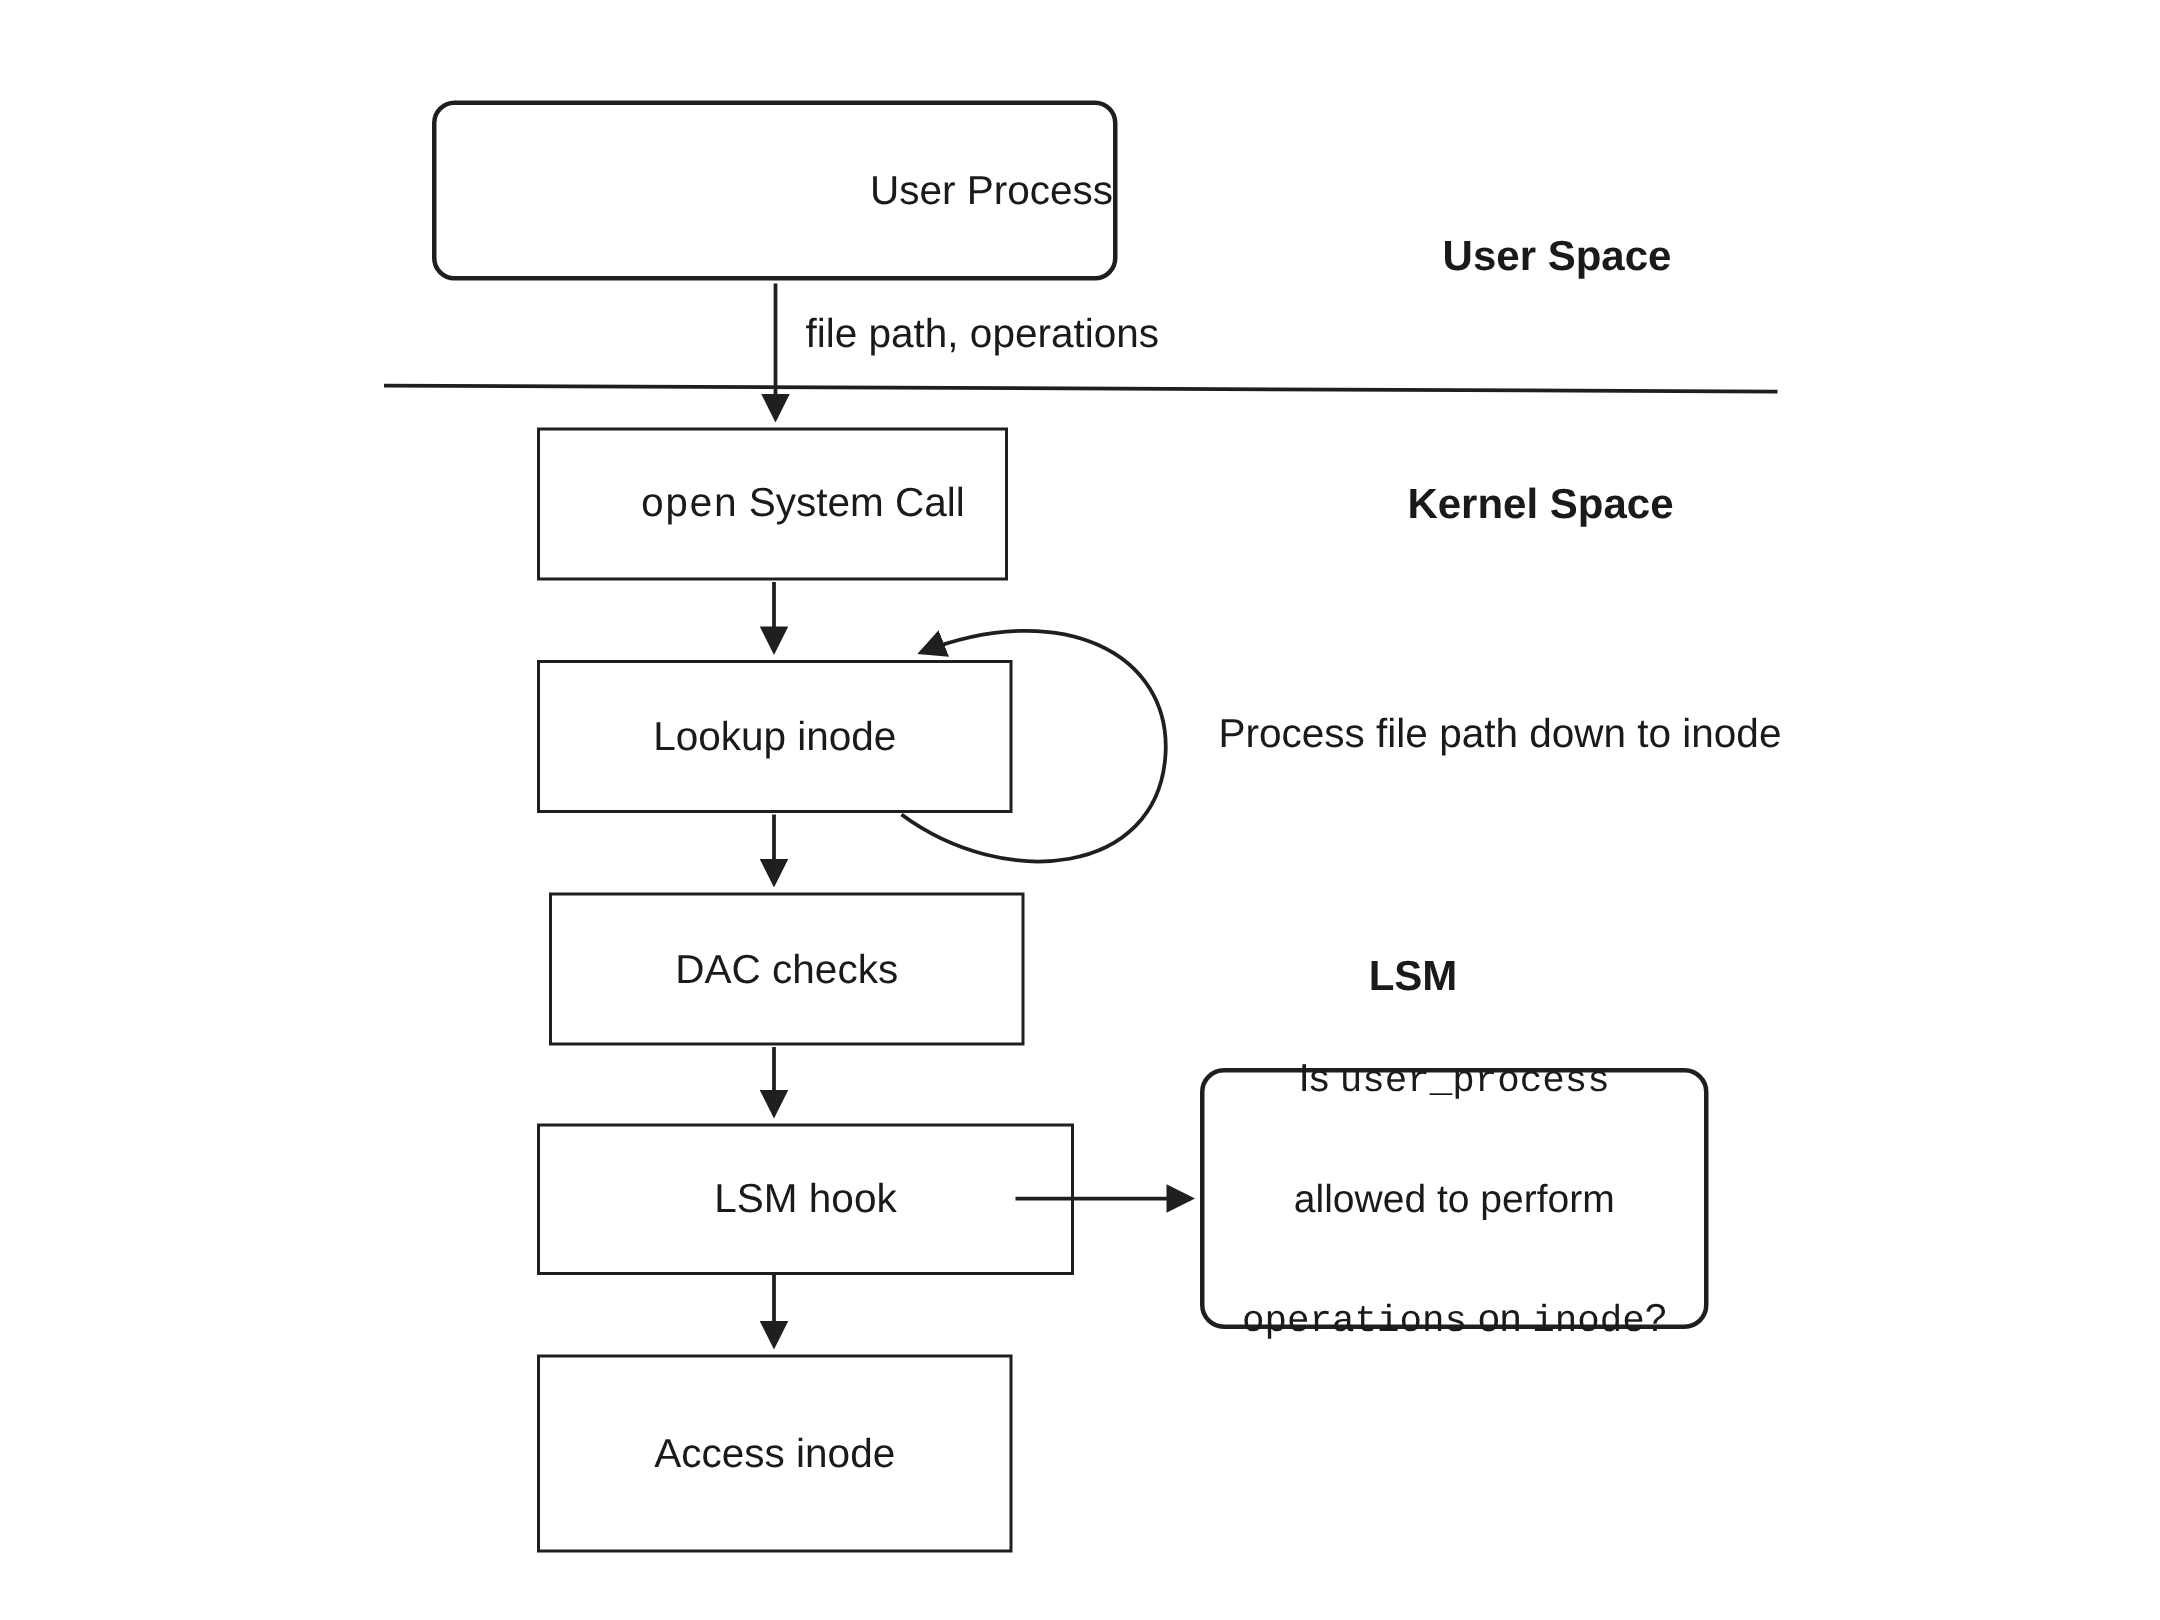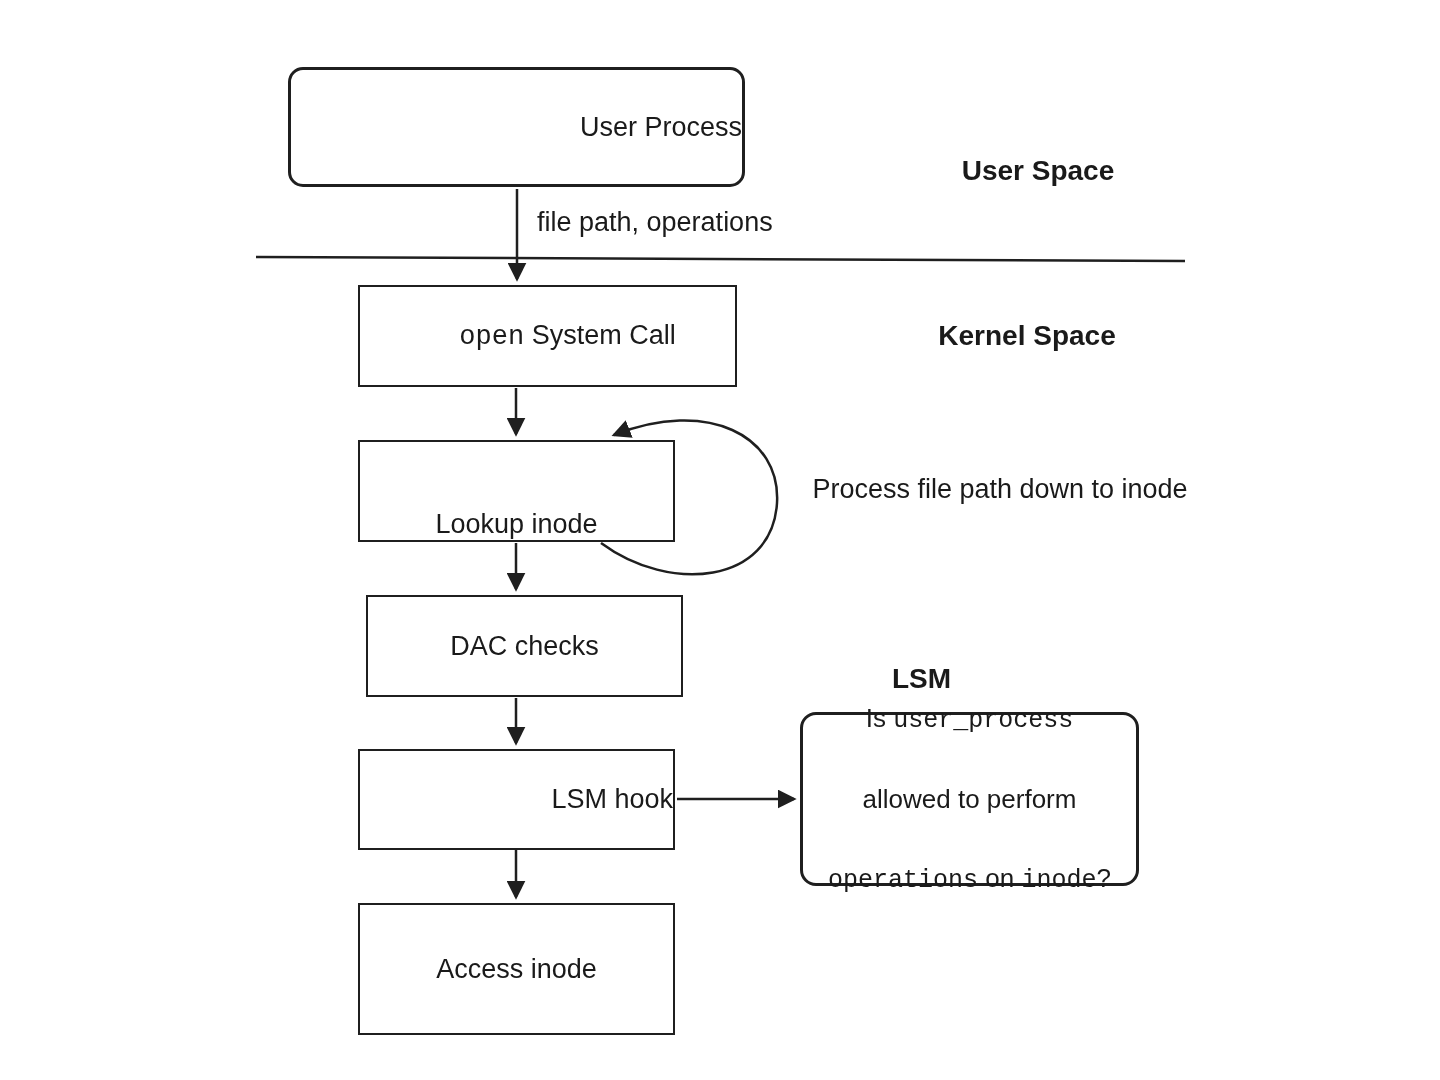--- a/index.html
+++ b/index.html
@@ -99,51 +99,51 @@
 
     <line x1="516" y1="850" x2="516" y2="897" stroke="#1f1f1f" stroke-width="2.5" marker-end="url(#arrowhead)"></line>
 
     <line x1="677" y1="799" x2="794" y2="799" stroke="#1f1f1f" stroke-width="2.5" marker-end="url(#arrowhead)"></line>
   </svg>
 
   <div class="node rounded" style="left:288px; top:67px; width:457px; height:120px;justify-content:flex-end;">
     <span>User Process</span>
   </div>
 
-  <div class="node" style="left:358px; top:285px; width:379px; height:102px;padding-left:40px;">
+  <div class="node" style="left:358px; top:285px; width:314px; height:102px;padding-left:40px;">
     <span><span class="mono">open</span><span> System Call</span></span>
   </div>
 
-  <div class="node" style="left:358px; top:440px; width:317px; height:102px;align-items:flex-end;">
+  <div class="node" style="left:358px; top:440px; width:317px; height:102px;">
     <span>Lookup inode</span>
   </div>
 
   <div class="node" style="left:366px; top:595px; width:317px; height:102px;">
     <span>DAC checks</span>
   </div>
 
-  <div class="node" style="left:358px; top:749px; width:317px; height:101px;justify-content:flex-end;">
+  <div class="node" style="left:358px; top:749px; width:358px; height:101px;">
     <span>LSM hook</span>
   </div>
 
   <div class="node" style="left:358px; top:903px; width:317px; height:132px;">
     <span>Access inode</span>
   </div>
 
   <div class="node rounded" id="lsm-question-box">
     <span class="qline"><span>Is </span><span class="mono">user_process</span></span>
     <span class="qline">allowed to perform</span>
     <span class="qline"><span class="mono">operations</span><span> on </span><span class="mono">inode</span><span>?</span></span>
   </div>
 
   <div class="annotation bold" style="left:938px; top:155px; width:200px; text-align:center;">User Space</div>
 
   <div class="annotation" style="left:537px; top:207px;">file path, operations</div>
 
   <div class="annotation bold" style="left:907px; top:320px; width:240px; text-align:center;">Kernel Space</div>
 
-  <div class="annotation bold" style="left:892px; top:663px; width:100px; ">LSM</div>
+  <div class="annotation bold" style="left:892px; top:635px; width:100px; text-align:center;">LSM</div>
 
   <div class="annotation centered" id="note-loop">
     <span>Process file path down to inode</span><br>
   </div>
 
 </div>
 
 </body></html>

